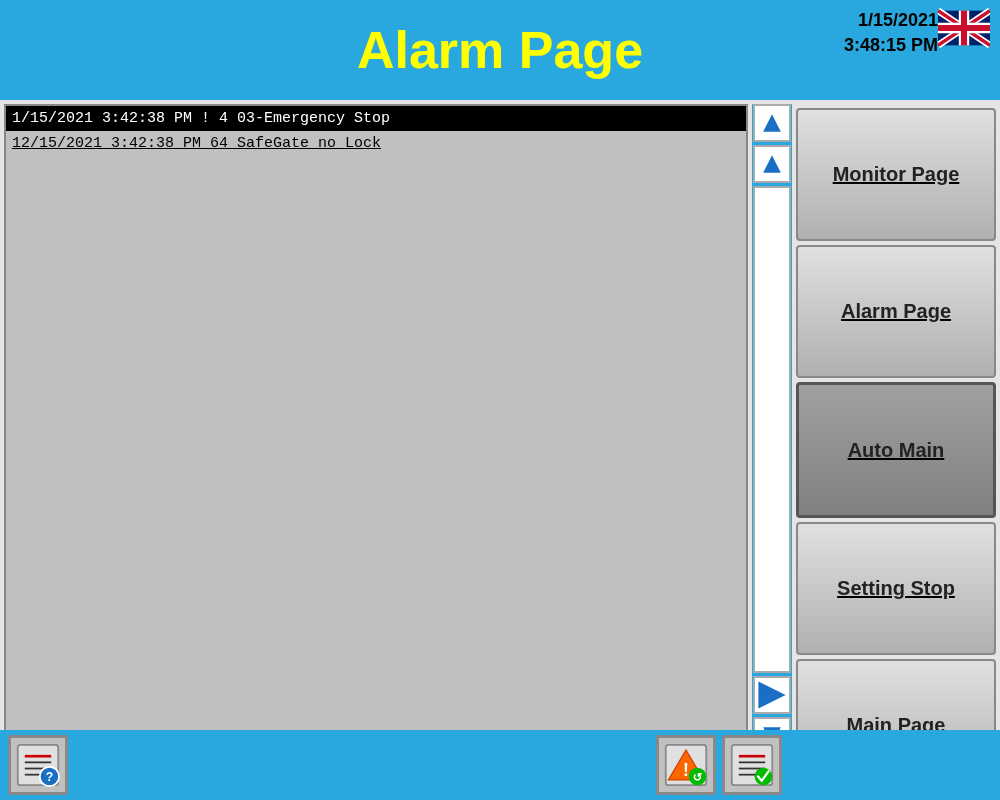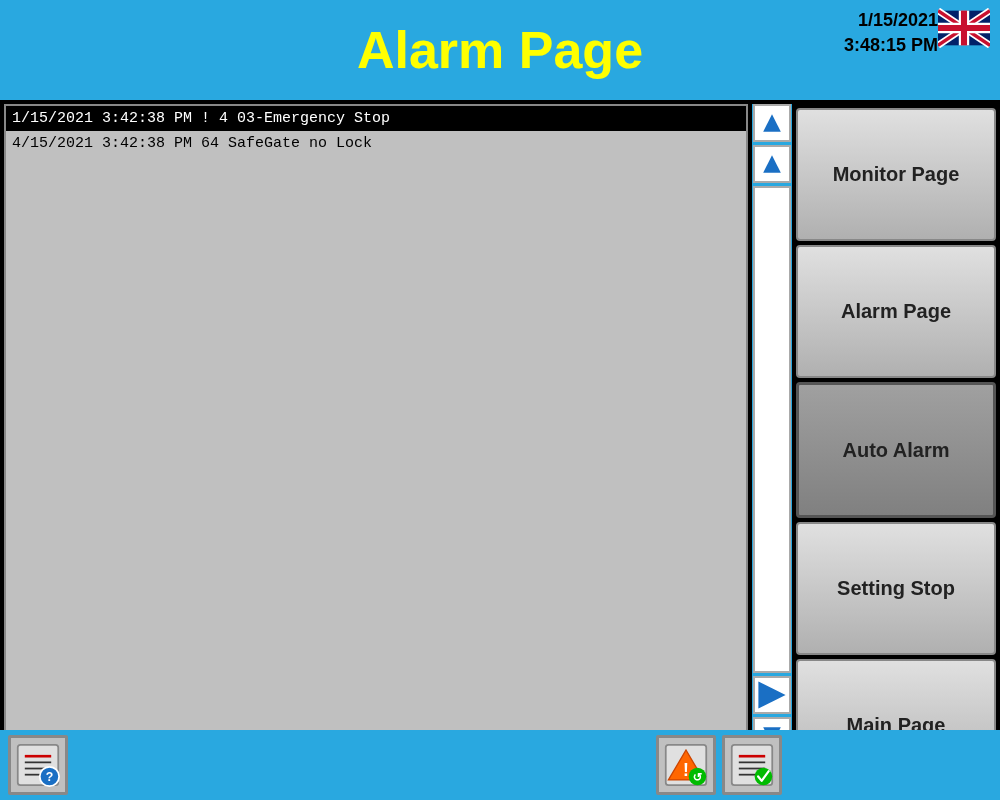--- a/index.html
+++ b/index.html
@@ -40,23 +40,24 @@
       font-size: 18px;
       font-weight: bold;
       text-align: right;
       line-height: 1.4;
     }
 
     
     #main {
       display: flex;
       height: 700px;
-      background: #000000;
+      background: #e5e5e5;
       gap: 4px;
       padding: 4px;
+      text-decoration: underline;
     }
 
     
     #left-panel {
       display: flex;
       flex: 1;
       gap: 4px;
     }
 
     #alarm-list-container {
@@ -209,21 +210,21 @@
   </div>
 </div>
 
 <div id="main">
 
   <div id="left-panel">
 
     <div id="alarm-list-container">
 
     <div class="alarm-row selected">1/15/2021 3:42:38 PM ! 4 03-Emergency Stop</div>
-        <div class="alarm-row normal">4/15/2021 3:42:38 PM  64 SafeGate no Lock</div>
+        <div class="alarm-row normal">12/15/2021 3:42:38 PM  64 SafeGate no Lock</div>
       </div>
 
     <div id="scrollbar-panel">
       <div class="scroll-btn">
         <svg viewBox="0 0 20 20">
             <polygon points="10,2 18,18 2,18" fill="#1a6fc4"></polygon>
           </svg>
       </div>
       <div class="scroll-btn">
         <svg viewBox="0 0 20 20">
@@ -247,21 +248,21 @@
           </svg>
       </div>
     </div>
 
   </div>
 
   <div id="right-panel">
 
   <div class="nav-btn">Monitor Page</div>
       <div class="nav-btn">Alarm Page</div>
-      <div class="nav-btn active">Auto Alarm</div>
+      <div class="nav-btn active">Auto Main</div>
       <div class="nav-btn">Setting Stop</div>
       <div class="nav-btn">Main Page</div>
     </div>
 
 </div>
 
 <div id="bottom-bar">
 
   <div class="bottom-btn">
     <svg viewBox="0 0 50 50" width="44" height="44">

